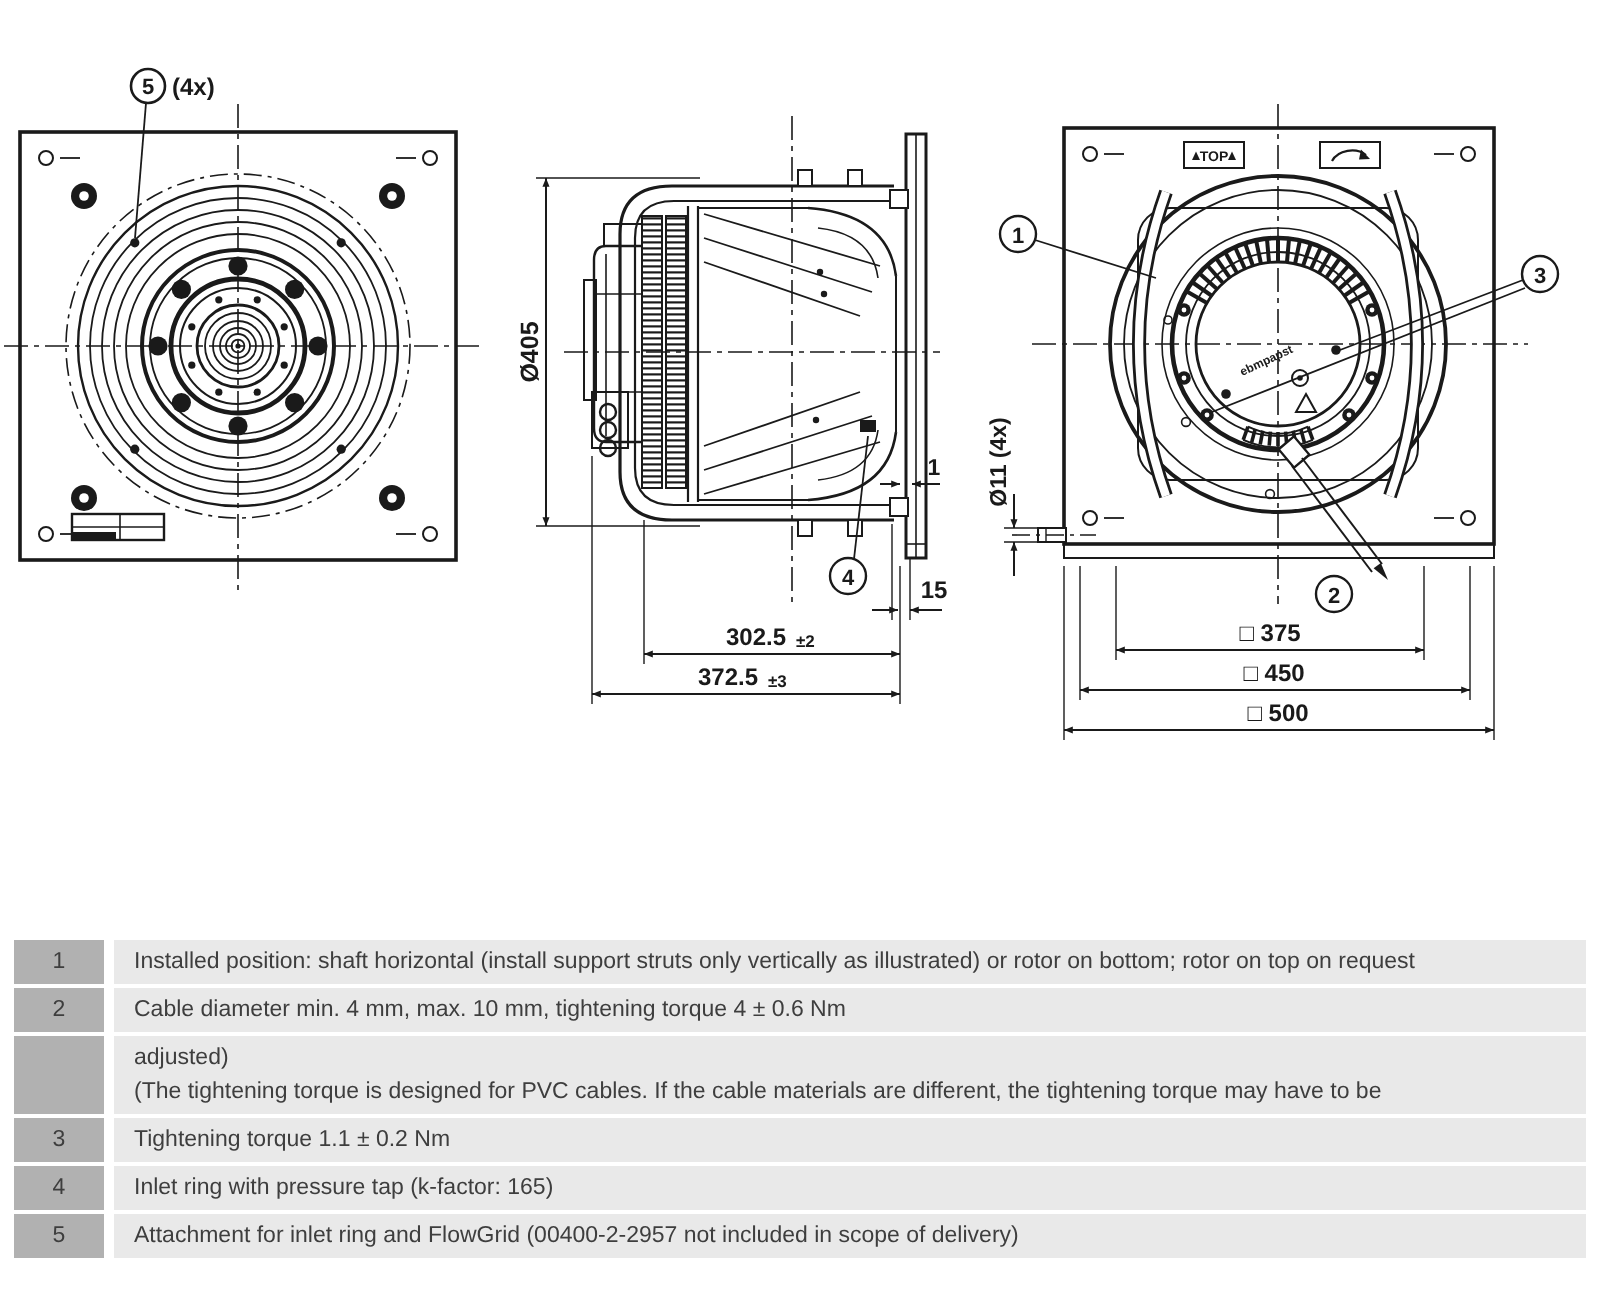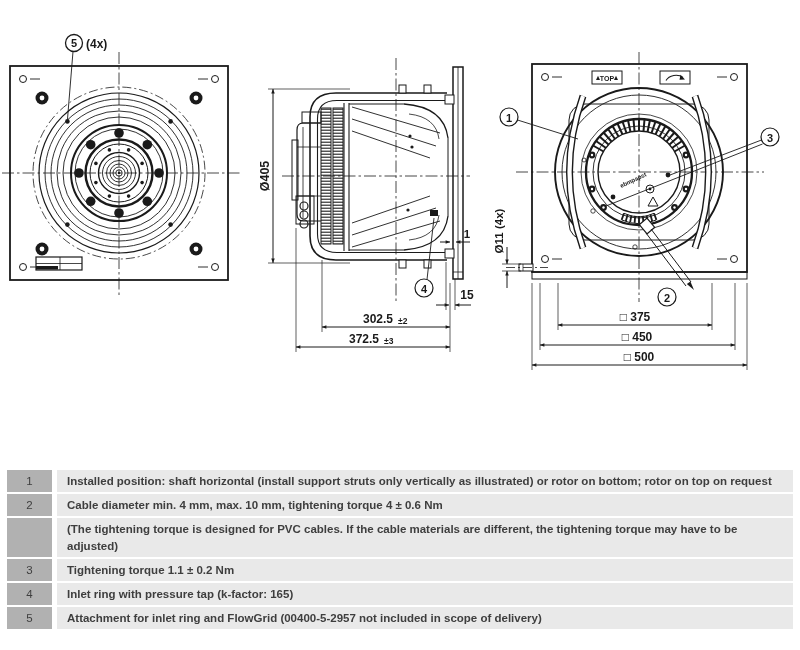--- a/index.html
+++ b/index.html
@@ -15,21 +15,21 @@
   .t{stroke:none;fill:var(--line,#1a1a1a);font-weight:bold;font-family:"Liberation Sans",sans-serif;}
   .cl{stroke-dasharray:12 3 2.5 3;stroke-width:.8;}
   .cl2{stroke-dasharray:9 3 2 3;stroke-width:.8;}
   
   .notes{position:absolute;left:7px;top:470px;width:786px;}
   .nrow{display:flex;margin-bottom:2px;}
   .nnum{flex:0 0 45px;background:var(--table-number-bg,#b1b1b1);margin-right:5px;
         text-align:center;font-size:11.5px;line-height:17px;padding:2.5px 0;
         color:var(--table-text,#3e3e3e);}
   .ntext{flex:1;background:var(--table-row-bg,#e9e9e9);font-size:11.5px;line-height:17px;
-         padding:2.5px 10px;color:var(--table-text,#3e3e3e);font-weight:bold;}
+         padding:2.5px 10px;color:var(--table-text,#3e3e3e);}
 </style>
 </head>
 <body>
 
 <div class="page">
 
 <svg width="800" height="440" viewBox="0 0 800 440">
   <defs>
     <marker id="ah" viewBox="0 0 10 10" refX="10" refY="5" markerWidth="10" markerHeight="4.4" orient="auto-start-reverse">
       <path d="M0,1 L10,5 L0,9 Z" class="f"></path>
@@ -382,37 +382,37 @@
   </div>
   <div class="nrow">
     <div class="nnum">2</div>
     <div class="ntext">
       <div>Cable diameter min. 4 mm, max. 10 mm, tightening torque 4 ± 0.6 Nm</div>
     </div>
   </div>
   <div class="nrow">
     <div class="nnum"></div>
     <div class="ntext">
+      <div>adjusted)</div>
       <div>(The tightening torque is designed for PVC cables. If the cable materials are different, the tightening torque may have to be</div>
-      <div>adjusted)</div>
     </div>
   </div>
   <div class="nrow">
     <div class="nnum">3</div>
     <div class="ntext">
       <div>Tightening torque 1.1 ± 0.2 Nm</div>
     </div>
   </div>
   <div class="nrow">
     <div class="nnum">4</div>
     <div class="ntext">
       <div>Inlet ring with pressure tap (k-factor: 165)</div>
     </div>
   </div>
   <div class="nrow">
     <div class="nnum">5</div>
     <div class="ntext">
-      <div>Attachment for inlet ring and FlowGrid (00400-5-2957 not included in scope of delivery)</div>
+      <div>Attachment for inlet ring and FlowGrid (00400-2-2957 not included in scope of delivery)</div>
     </div>
   </div>
 </div>
 
 </div>
 
 </body></html>

